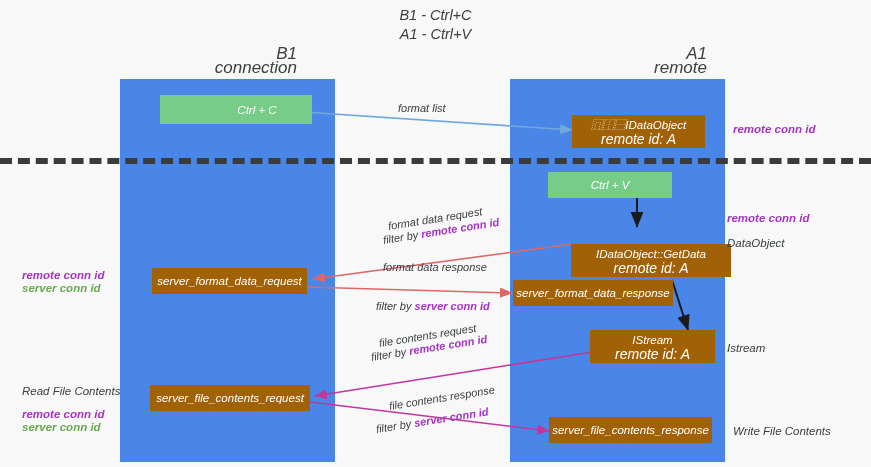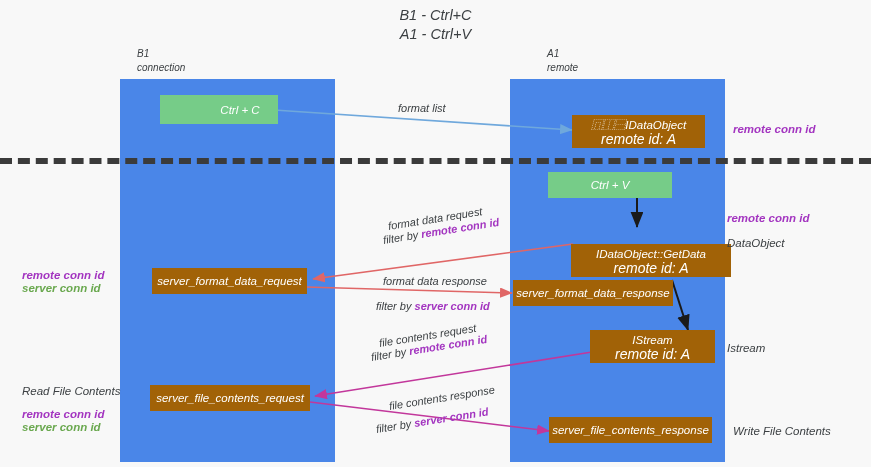--- a/index.html
+++ b/index.html
@@ -28,22 +28,22 @@
     width: 871px;
     text-align: center;
     font-size: 14.5px;
     color: #3c4043;
     line-height: 19px;
   }
 
   
   .col-head {
     position: absolute;
-    text-align: left;
-    font-size: 10px;
+    text-align: right;
+    font-size: 17px;
     color: #3c4043;
     line-height: 14px;
     width: 160px;
   }
   #head-b1 { left: 137px; top: 47px; }
   #head-a1 { left: 547px; top: 47px; }
 
   
   .lane {
     position: absolute;
@@ -163,21 +163,21 @@
 
     <path d="M672,280 L688,330" stroke="#1a1a1a" stroke-width="2" fill="none" marker-end="url(#ah-blk)"></path>
 
     <path d="M592,352 L315,396" stroke="#c2379b" stroke-width="1.6" fill="none" marker-end="url(#ah-mag)"></path>
 
     <path d="M310,402 L549,431" stroke="#c2379b" stroke-width="1.6" fill="none" marker-end="url(#ah-mag)"></path>
   </svg>
 
   <div id="divider"></div>
 
-  <div class="node green" style="left:160px; top:95px; width:118px; height:29px;padding-left:42px;">
+  <div class="node green" style="left:160px; top:95px; width:152px; height:29px;padding-left:42px;">
     <span>Ctrl + C</span>
   </div>
 
   <div class="node orange" style="left:572px; top:115px; width:133px; height:33px;">
     <span>⿵⿰⿱IDataObject</span>
     <span class="ln2">remote id: A</span>
   </div>
 
   <div class="node green" style="left:548px; top:172px; width:124px; height:26px;">
     <span>Ctrl + V</span>
@@ -209,21 +209,21 @@
     <span>server_file_contents_request</span>
   </div>
 
   <div class="elabel" style="left:398px; top:101px;">format list</div>
 
   <div class="elabel rot-up" style="left:388px; top:219px;">format data request</div>
   <div class="elabel rot-up" style="left:383px; top:233px;">
     <span>filter by </span><span class="hi-purple">remote conn id</span>
   </div>
 
-  <div class="elabel" style="left:383px; top:274px;text-align:right;">format data response</div>
+  <div class="elabel" style="left:383px; top:260px;text-align:right;">format data response</div>
   <div class="elabel" style="left:376px; top:299px;">
     <span>filter by </span><span class="hi-purple">server conn id</span>
   </div>
 
   <div class="elabel rot-up" style="left:379px; top:336px;">file contents request</div>
   <div class="elabel rot-up" style="left:371px; top:350px;">
     <span>filter by </span><span class="hi-purple">remote conn id</span>
   </div>
 
   <div class="elabel rot-up" style="left:389px; top:399px;">file contents response</div>

